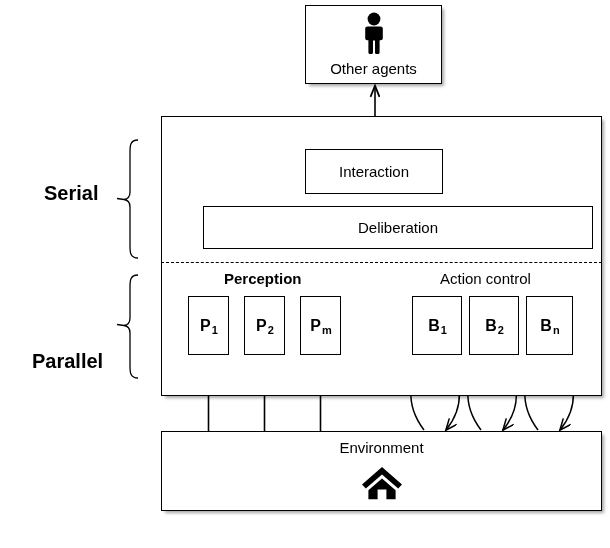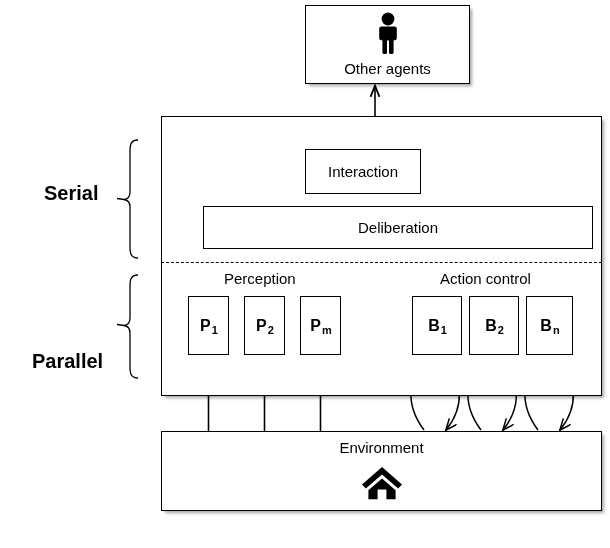--- a/index.html
+++ b/index.html
@@ -28,21 +28,21 @@
     color: #000000;
   }
   .box.shadow {
     box-shadow: 3px 3px 3px -1px rgba(0,0,0,0.35);
   }
 
   
   #other-agents {
     left: 305px;
     top: 5px;
-    width: 165px;
+    width: 137px;
     height: 79px;
     flex-direction: column;
     justify-content: flex-end;
     padding-bottom: 4px;
   }
   #other-agents .label {
     font-size: 15px;
     line-height: 20px;
   }
   #person-icon {
@@ -70,42 +70,42 @@
     top: 262px;
     width: 441px;
     height: 0;
     border-top: 1.6px dashed #000000;
   }
 
   
   #interaction-box {
     left: 305px;
     top: 149px;
-    width: 116px;
+    width: 138px;
     height: 45px;
     font-size: 15px;
   }
 
   
   #deliberation-box {
     left: 203px;
     top: 206px;
     width: 390px;
     height: 43px;
     font-size: 15px;
   }
 
   
   .group-label {
     position: absolute;
     font-size: 15px;
     color: #000000;
     white-space: nowrap;
   }
-  #perception-label { left: 224px; top: 270px; }
+  #perception-label { left: 224px; top: 270px; font-weight: bold; }
   #action-control-label { left: 440px; top: 270px; text-align: right; }
 
   
   .module {
     position: absolute;
     box-sizing: border-box;
     background: #ffffff;
     border: 1.6px solid #000000;
     display: flex;
     align-items: center;

